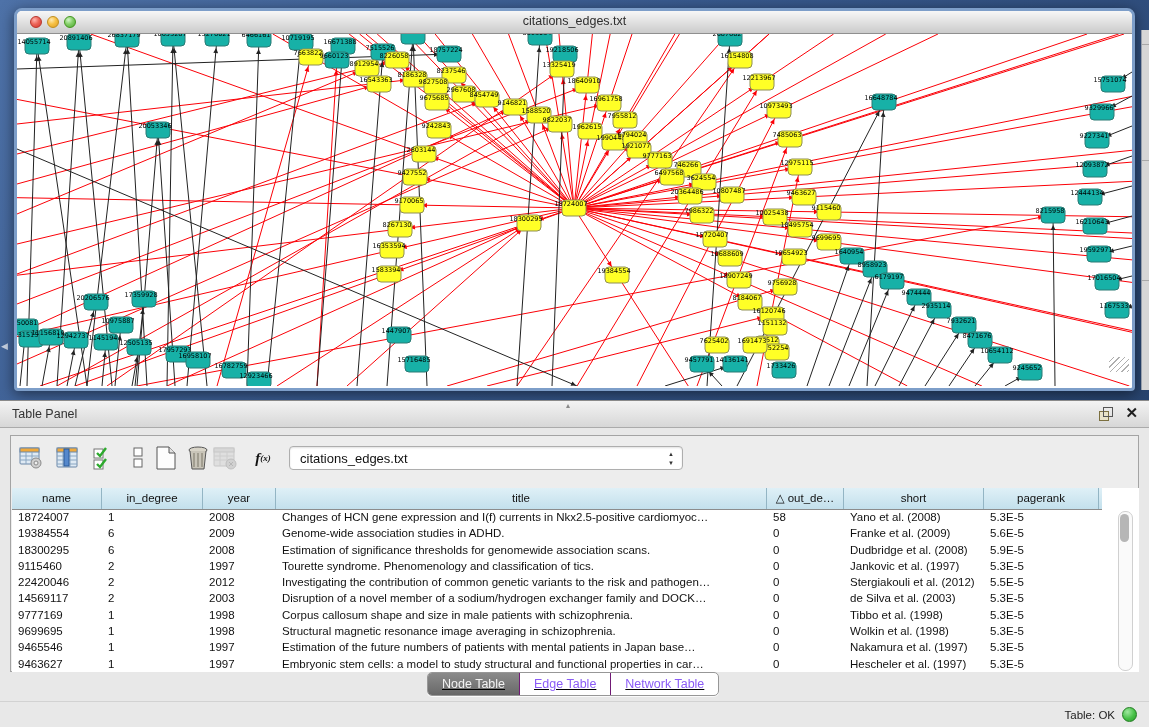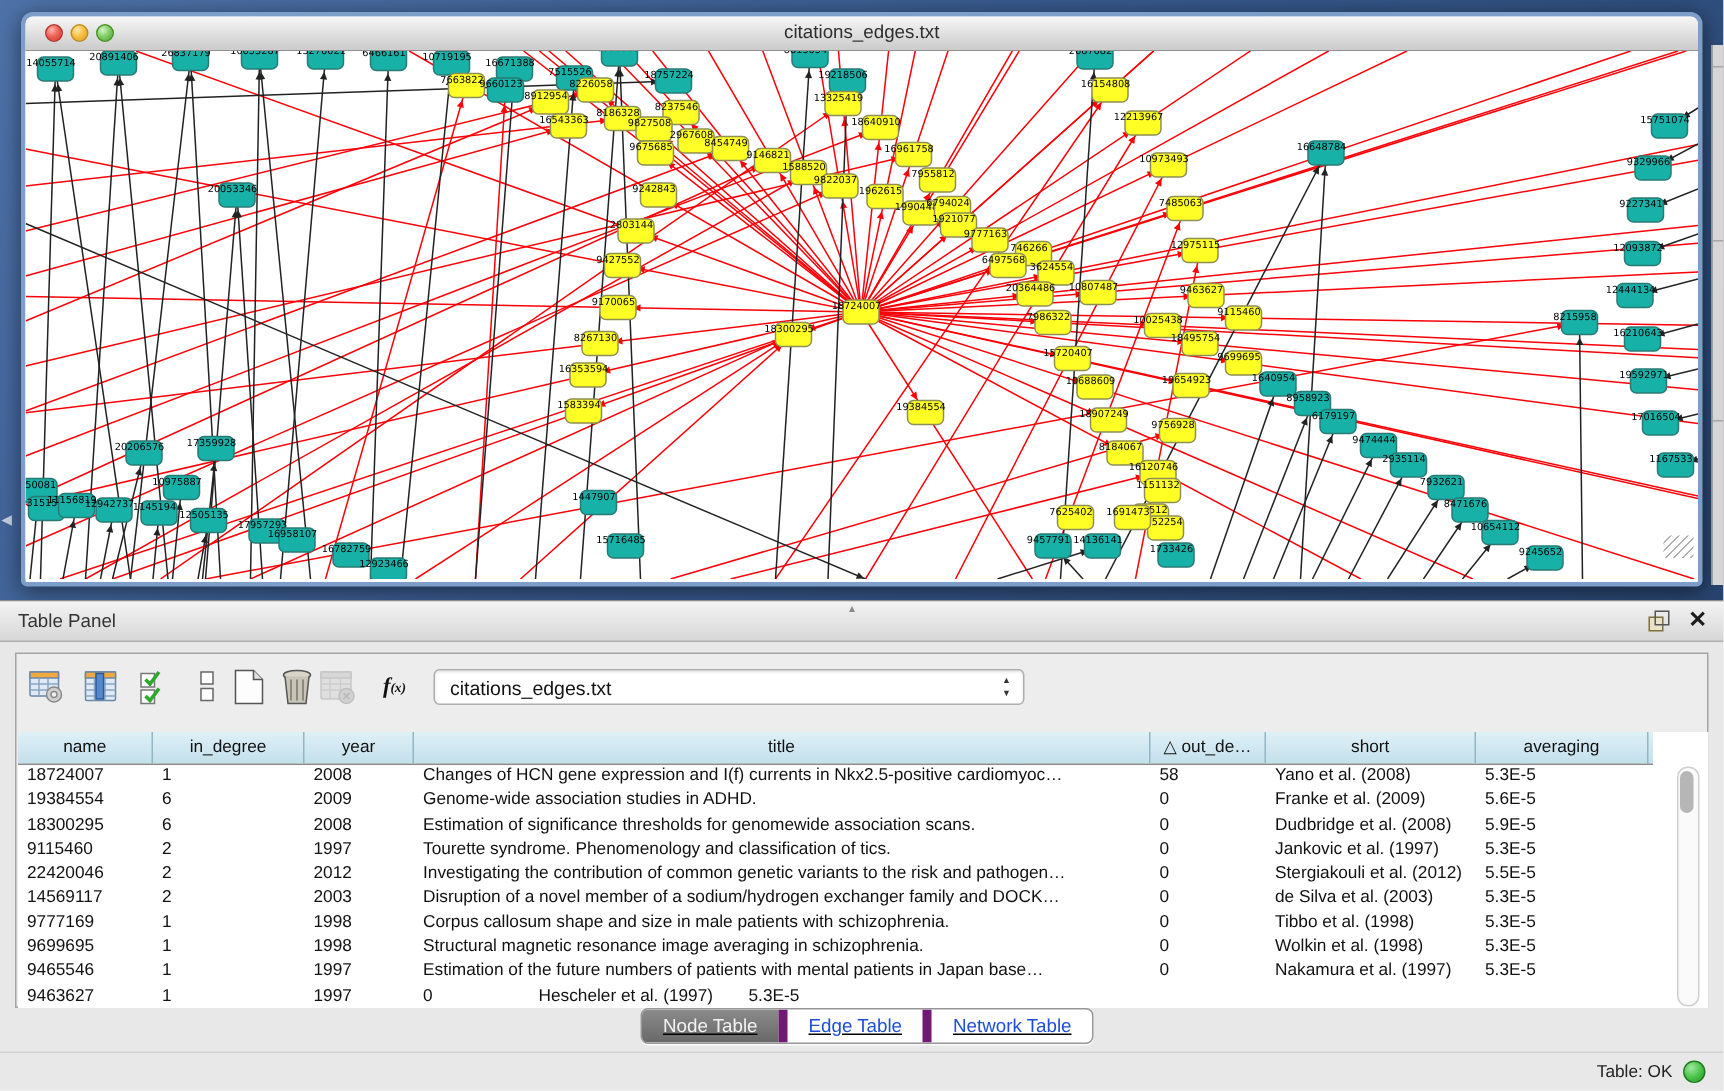--- a/index.html
+++ b/index.html
@@ -60,21 +60,21 @@
   .tr{display:flex;height:16.3px;}
   .td{box-sizing:border-box;font-size:11.5px;color:#111;line-height:16px;
     padding-left:6px;overflow:hidden;white-space:nowrap;}
   .vscroll{position:absolute;right:6px;top:23px;width:13px;height:158px;
     background:#fafafa;border:1px solid #d0d0d0;border-radius:7px;}
   .vthumb{position:absolute;left:1px;top:2px;width:9px;height:28px;background:#b6b6b6;border-radius:5px;}
   
   .segmented{position:absolute;left:427px;top:271px;height:22px;display:flex;
     border:1px solid #979797;border-radius:5px;overflow:hidden;background:#fff;
     box-shadow:0 1px 0 rgba(255,255,255,.8);text-decoration:underline;}
-  .seg{font-size:12.5px;line-height:22px;padding:0 14px;color:#1d4ed8;border-left:6px solid #701a75;}
+  .seg{font-size:12.5px;line-height:22px;padding:0 14px;color:#8b5cf6;border-left:1px solid #701a75;}
   .seg:first-child{border-left:none;}
   .seg.sel{background:linear-gradient(#8b8b8b,#686868);color:#f3f3f3;}
   
   .status-bar{position:absolute;left:0;top:300px;width:1149px;height:27px;border-top:1px solid #d2d2d2;}
   .mem-label{position:absolute;right:34px;top:7px;font-size:11.5px;color:#222;}
   .mem-dot{position:absolute;right:12px;top:5px;width:15px;height:15px;border-radius:50%;
     background:radial-gradient(circle at 35% 30%,#9fe89f,#46c046 55%,#2d9a2d);border:1px solid #1f7d1f;box-sizing:border-box;}
   svg text{font-family:"DejaVu Sans",sans-serif;}
 </style>
 </head>
@@ -667,21 +667,21 @@
     </div>
 
     <div class="dtable">
       <div class="thead" id="thead">
           <div class="th" style="width: 90px;">name</div>
           <div class="th" style="width: 101px;">in_degree</div>
           <div class="th" style="width: 73px;">year</div>
           <div class="th" style="width: 491px;">title</div>
           <div class="th" style="width: 77px;">△ out_de…</div>
           <div class="th" style="width: 140px;">short</div>
-          <div class="th" style="width: 115px;">averaging</div>
+          <div class="th" style="width: 115px;">pagerank</div>
         </div>
       <div class="tbody" id="tbody">
           <div class="tr">
             <div class="td" style="width: 90px;">18724007</div>
             <div class="td" style="width: 101px;">1</div>
             <div class="td" style="width: 73px;">2008</div>
             <div class="td" style="width: 491px;">Changes of HCN gene expression and I(f) currents in Nkx2.5-positive cardiomyoc…</div>
             <div class="td" style="width: 77px;">58</div>
             <div class="td" style="width: 140px;">Yano et al. (2008)</div>
             <div class="td" style="width: 115px;">5.3E-5</div>
@@ -755,20 +755,21 @@
             <div class="td" style="width: 73px;">1997</div>
             <div class="td" style="width: 491px;">Estimation of the future numbers of patients with mental patients in Japan base…</div>
             <div class="td" style="width: 77px;">0</div>
             <div class="td" style="width: 140px;">Nakamura et al. (1997)</div>
             <div class="td" style="width: 115px;">5.3E-5</div>
           </div>
           <div class="tr">
             <div class="td" style="width: 90px;">9463627</div>
             <div class="td" style="width: 101px;">1</div>
             <div class="td" style="width: 73px;">1997</div>
+            <div class="td" style="width: 491px;">Embryonic stem cells: a model to study structural and functional properties in car…</div>
             <div class="td" style="width: 77px;">0</div>
             <div class="td" style="width: 140px;">Hescheler et al. (1997)</div>
             <div class="td" style="width: 115px;">5.3E-5</div>
           </div>
         </div>
       <div class="vscroll">
           <div class="vthumb"></div>
         </div>
     </div>
   </div>

